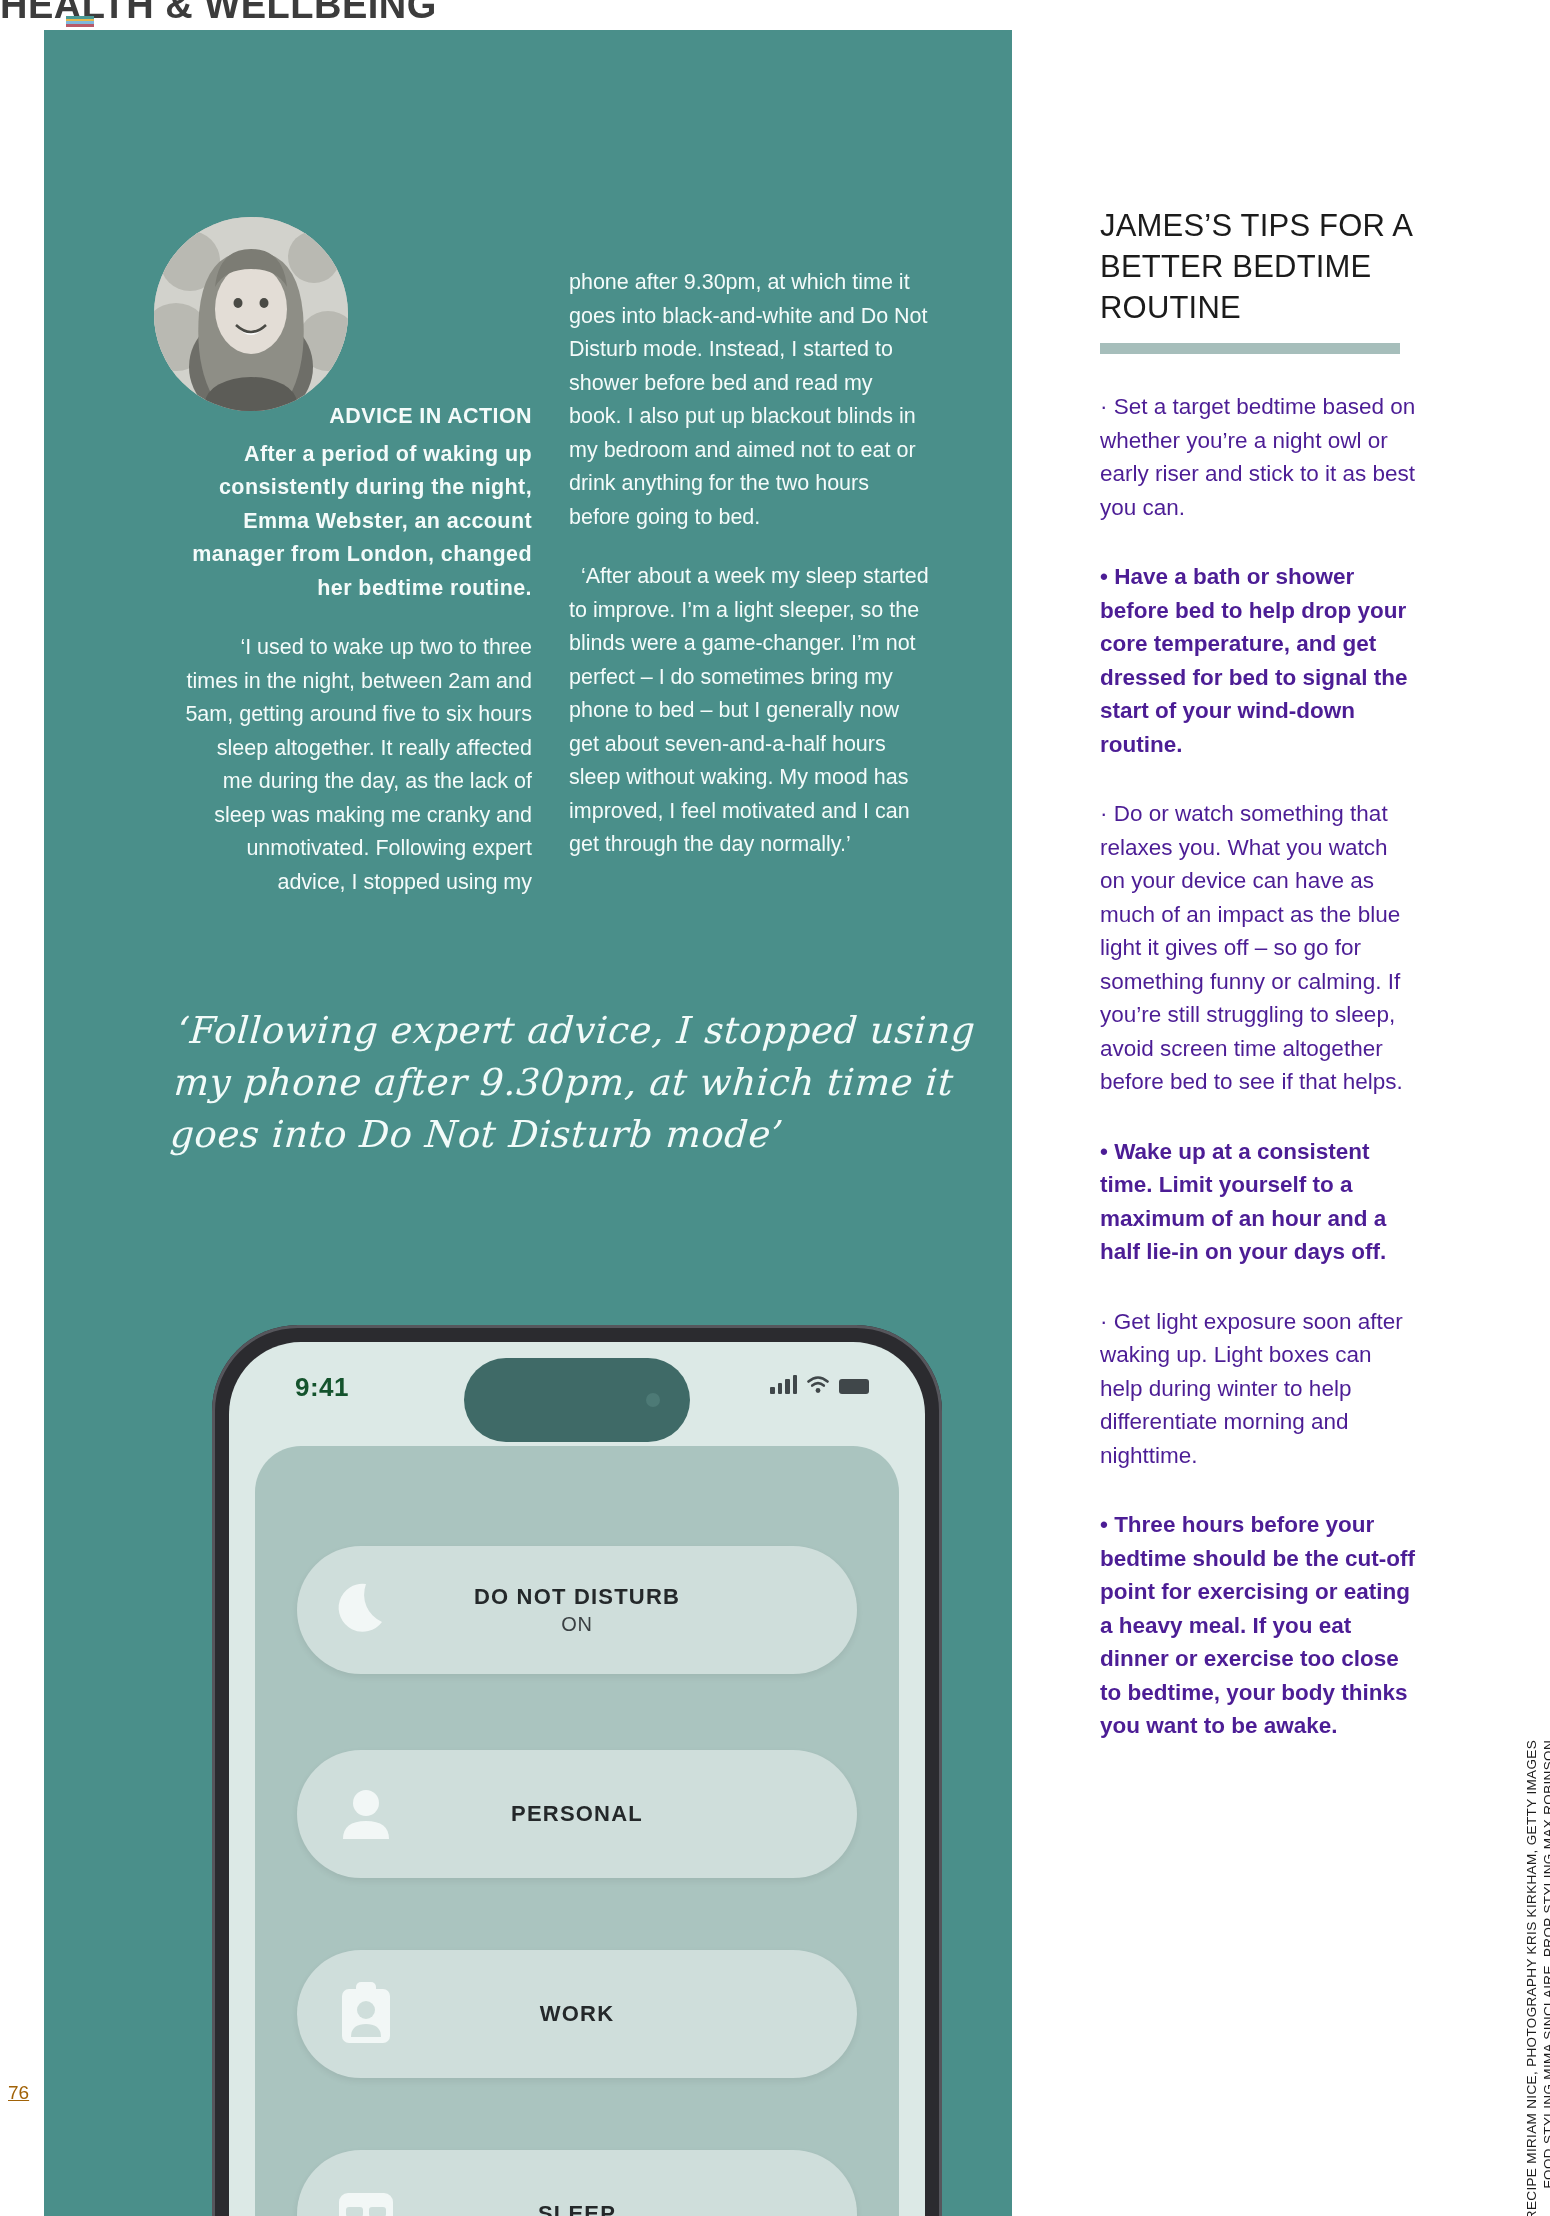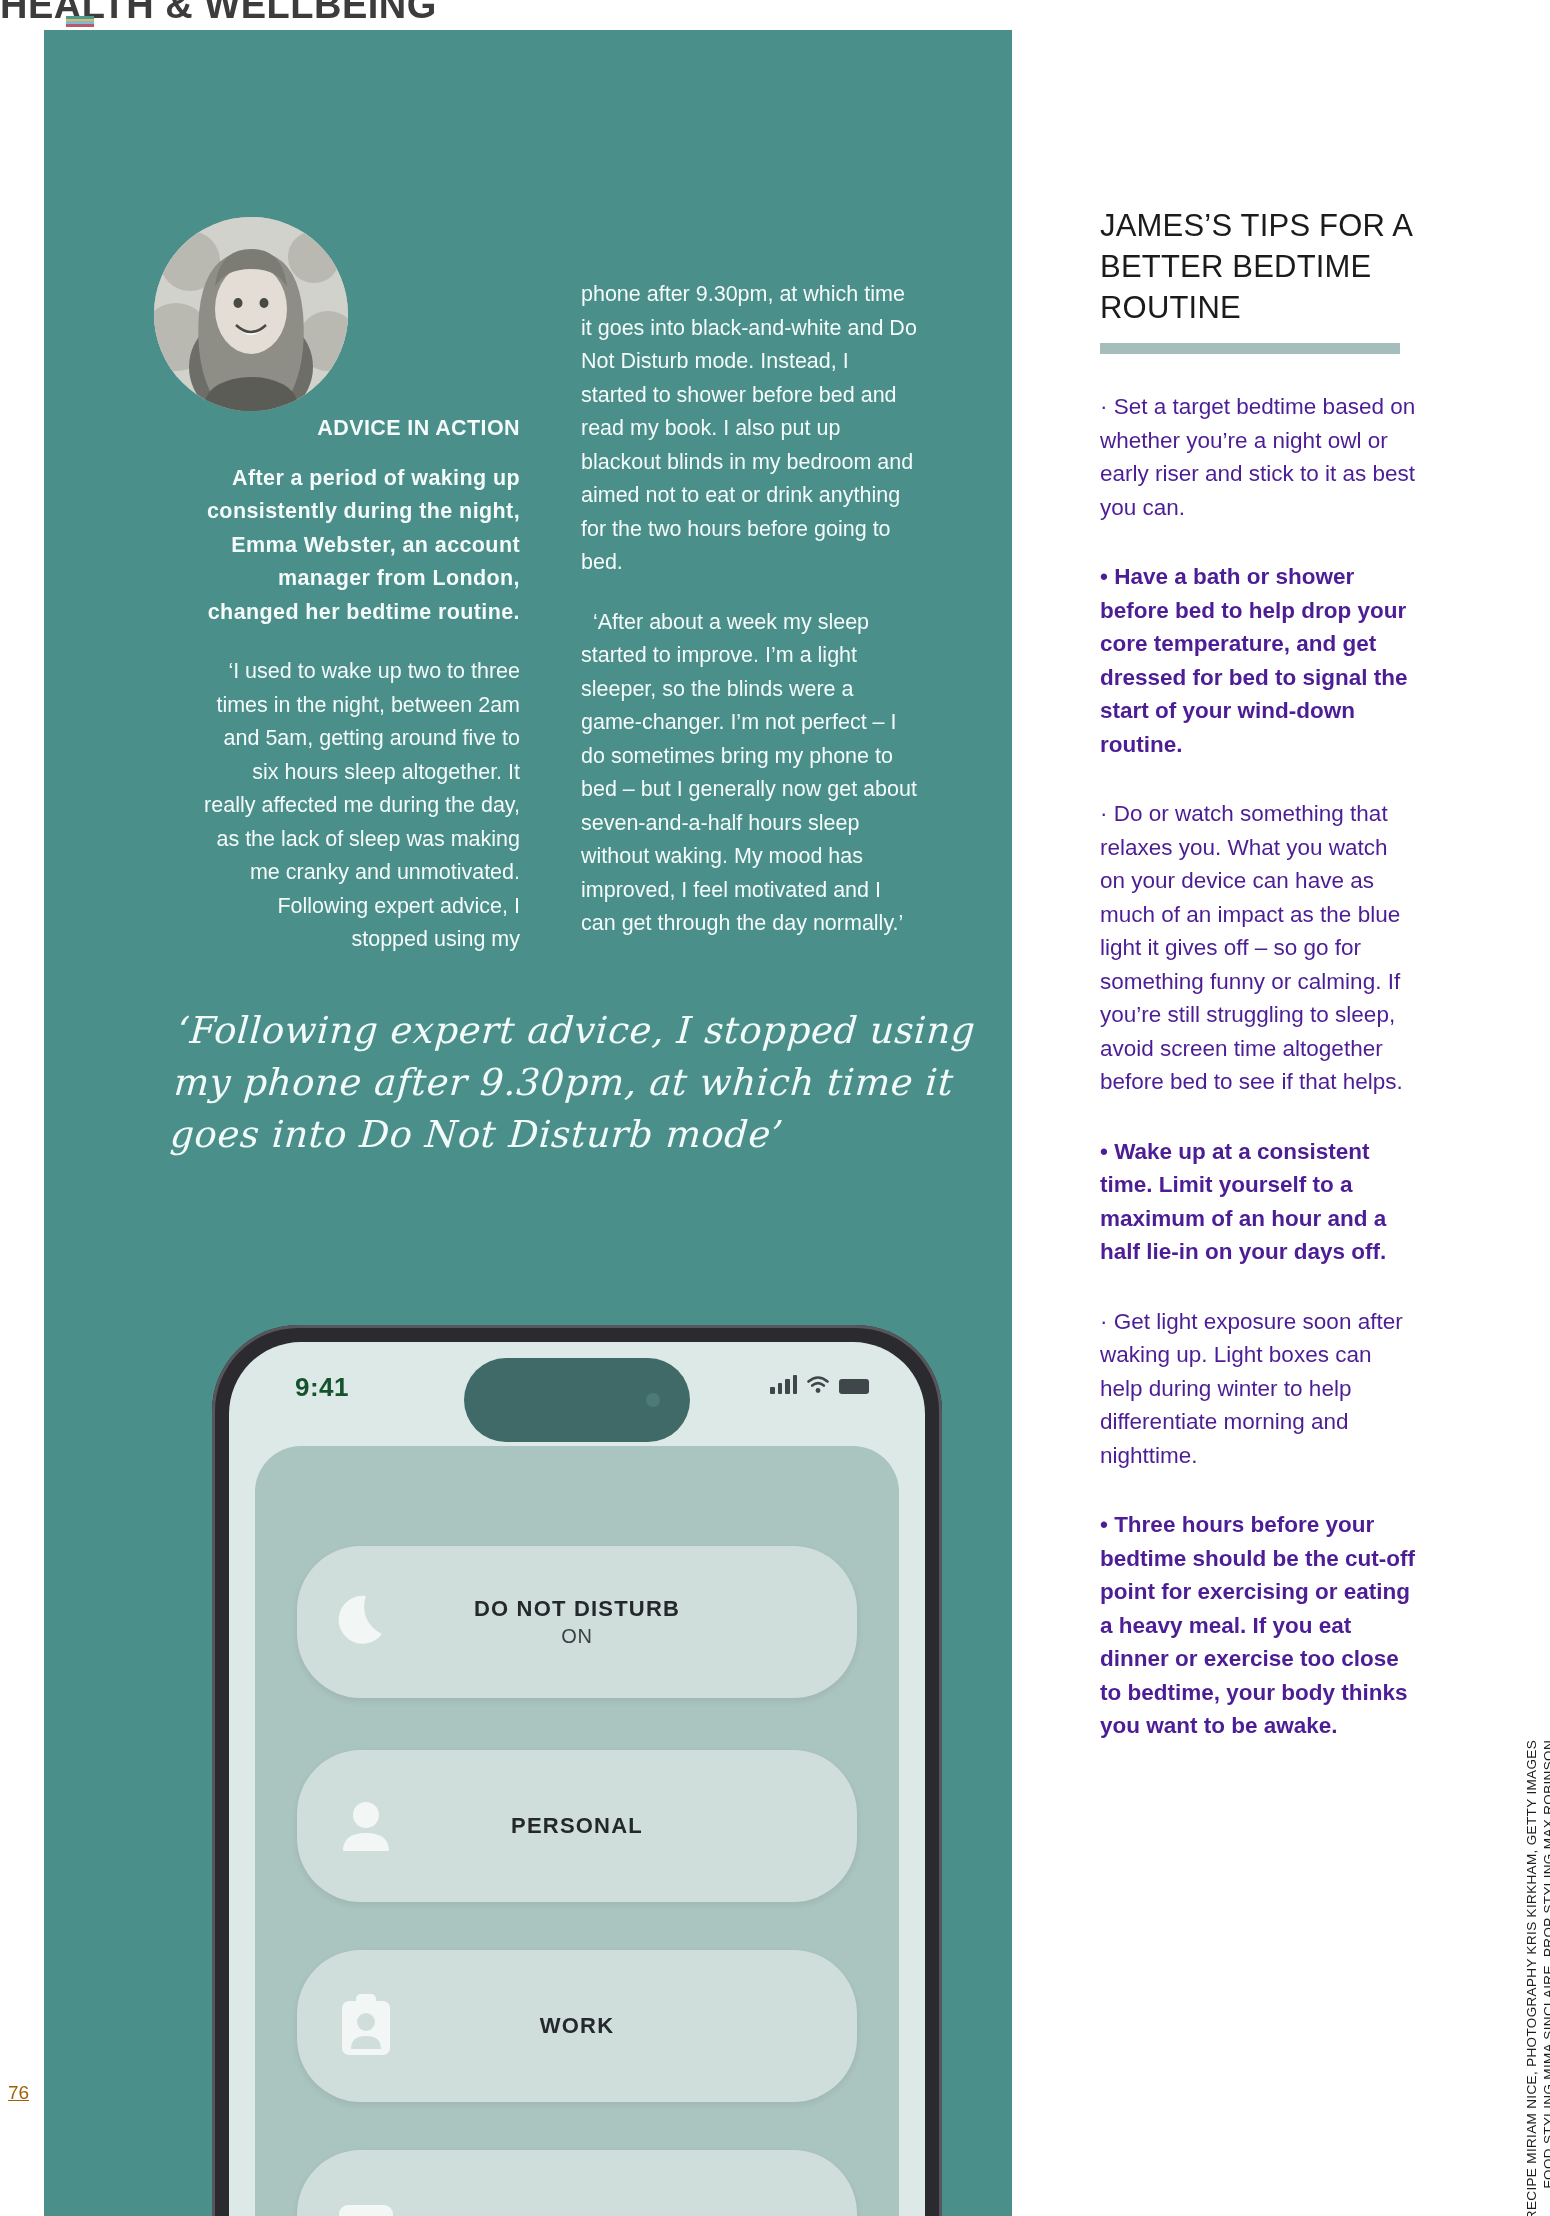--- a/index.html
+++ b/index.html
@@ -73,21 +73,21 @@
     color: #f4fbfa;
     font-family: "Liberation Sans", sans-serif;
   }
   #col-left  { left: 136px; top: 366px; width: 356px; text-align: right; }
   #col-right { left: 521px; top: 232px; width: 368px; }
 
   .kicker {
     font-weight: bold;
     letter-spacing: 0.4px;
   }
-  .para { margin: 16px; }
+  .para { margin: 4px; }
   .para + .para { margin-top: 26px; }
   .para.tight + .para.tight { margin-top: 0; }
   .indent { text-indent: 12px; }
 
   
   #pull-quote {
     position: absolute;
     left: 130px;
     top: 975px;
     width: 800px;
@@ -190,21 +190,21 @@
     top: 104px;
     right: 26px;
     bottom: 0;
     background: #aac4bf;
     border-radius: 46px 46px 0 0;
   }
   .focus-row {
     position: absolute;
     left: 42px;
     right: 42px;
-    height: 152px;
+    height: 128px;
     background: #cfdedb;
     border-radius: 64px;
     box-shadow: 0 3px 7px rgba(0,0,0,0.07);
   }
   .focus-row .icon {
     position: absolute;
     left: 32px;
     top: 50%;
     transform: translateY(-50%);
     width: 74px;

